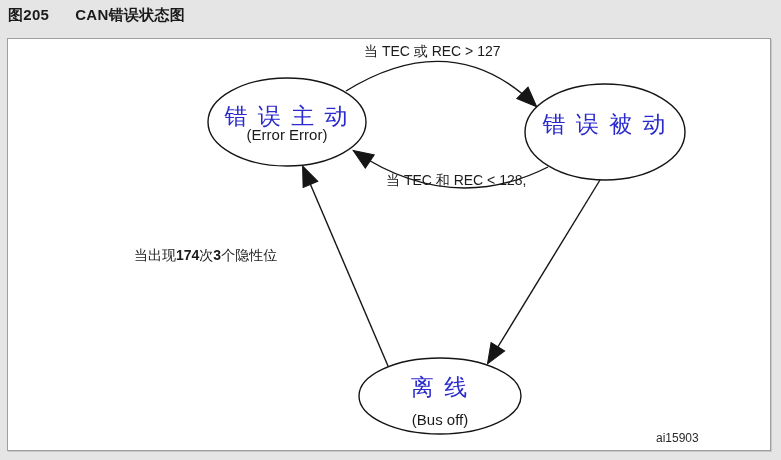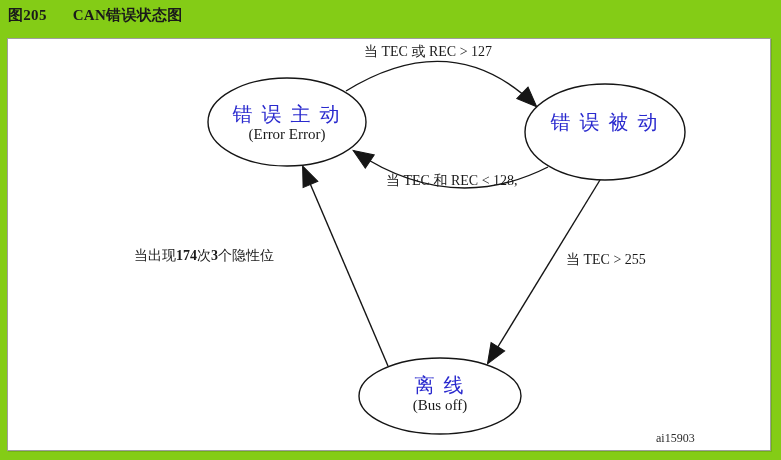--- a/index.html
+++ b/index.html
@@ -6,22 +6,22 @@
     --state-text:#2a2ace;
     --line:#151515;
     --text:#1a1a1a;
     --frame:#9e9e9e;
   }
   *{box-sizing:border-box;}
   html,body{margin:0;padding:0;background:#fff;}
   .page{
     position:relative;
     width:781px;height:460px;
-    background:#84cc16;
-    font-family:Liberation Serif, serif;
+    background:#e5e5e5;
+    font-family:Liberation Sans, sans-serif;
     color:var(--text);
     overflow:hidden;
   }
   .fig-caption{
     position:absolute;left:8px;top:6px;
     font-size:15px;font-weight:700;color:var(--text);
     letter-spacing:0.3px;
   }
   .fig-caption .fig-name{margin-left:26px;}
   .diagram-box{
@@ -35,21 +35,21 @@
   .shape{fill:#fff;stroke:var(--line);stroke-width:1.4;}
   .edge{fill:none;stroke:var(--line);stroke-width:1.4;}
   .lbl{
     position:absolute;
     font-size:14px;color:var(--text);
     white-space:nowrap;
   }
   .state-cn{
     position:absolute;
     transform:translateX(-50%);
-    font-size:20px;color:var(--state-text);
+    font-size:23px;color:var(--state-text);
     letter-spacing:2px;white-space:nowrap;
     font-weight:500;
   }
   .state-en{
     position:absolute;
     transform:translateX(-50%);
     font-size:15px;color:var(--text);
     white-space:nowrap;
   }
   .bold{font-weight:700;}
@@ -85,27 +85,26 @@
       <ellipse class="shape" cx="597" cy="93" rx="80" ry="48"></ellipse>
       <ellipse class="shape" cx="432" cy="357" rx="81" ry="38"></ellipse>
     </svg>
 
     <div class="state-cn" style="left:279px;top:62px;">错 误 主 动</div>
     <div class="state-en" style="left:279px;top:87px;">(Error Error)</div>
 
     <div class="state-cn" style="left:597px;top:70px;">错 误 被 动</div>
 
     <div class="state-cn" style="left:432px;top:333px;">离 线</div>
-    <div class="state-en" style="left:432px;top:358px;">(Bus off)</div>
+    <div class="state-en" style="left:432px;top:372px;">(Bus off)</div>
 
     <div class="lbl" style="left:356px;top:4px;">当 TEC 或 REC &gt; 127</div>
 
     <div class="lbl" style="left:378px;top:133px;">当 TEC 和 REC &lt; 128,</div>
 
-    <div class="lbl" style="left:558px;top:212px;">当 TEC &gt; 255</div>
 
     <div class="lbl" style="left:126px;top:208px;">
       <span>当出现</span><span class="bold">174</span><span>次</span><span class="bold">3</span><span>个隐性位</span>
     </div>
 
     <div class="watermark" style="left:648px;top:392px;">ai15903</div>
 
   </div>
 </div>
 

